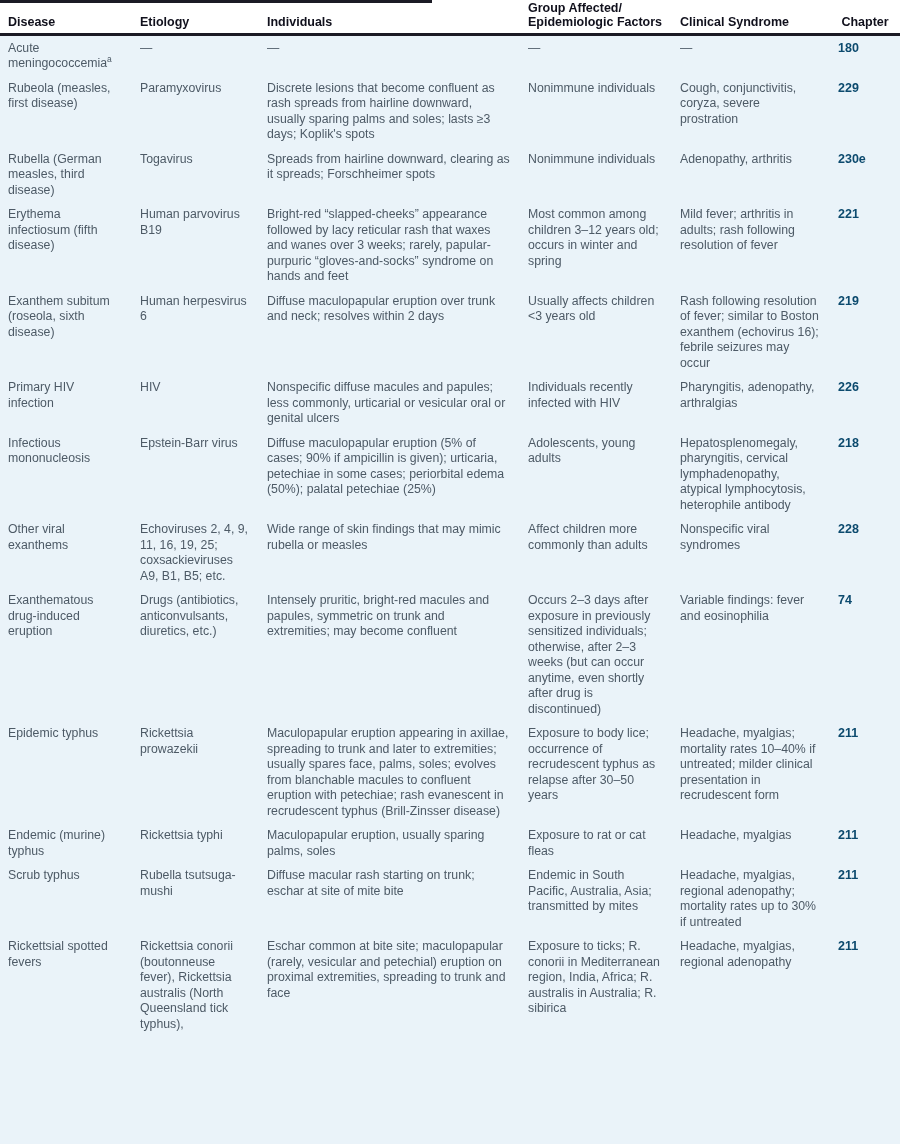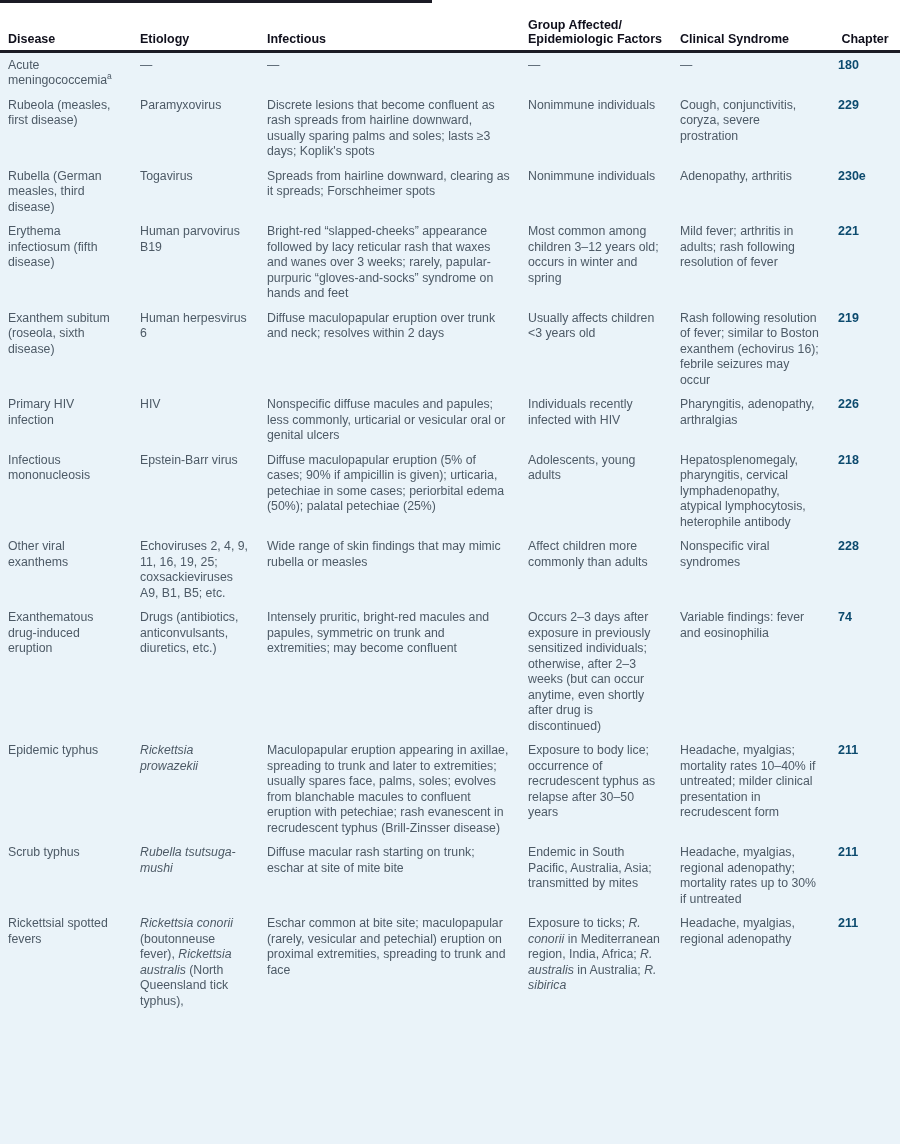--- a/index.html
+++ b/index.html
@@ -3,33 +3,33 @@
 <meta charset="utf-8">
 <style>
   html,body{margin:0;padding:0;background:#fff;}
   body{width:900px;font-family:"Liberation Sans",sans-serif;-webkit-font-smoothing:antialiased;}
   .page{position:relative;width:900px;height:1144px;background:#eaf3f9;overflow:hidden;}
   .top-artifact{position:absolute;top:0;left:0;width:432px;height:3px;background:#1b1b25;}
   table.tbl{border-collapse:collapse;table-layout:fixed;width:900px;}
   thead th{
     background:#ffffff;text-align:left;vertical-align:bottom;
     font-size:12.5px;font-weight:bold;color:#10101c;line-height:14px;
-    padding:18px 4px 4px 8px;border-bottom:3px solid #1b1b25;
+    padding:1px 4px 4px 8px;border-bottom:3px solid #1b1b25;
   }
   thead th.chapter-h{text-align:center;padding-right:8px;}
   td.section{
     background:#dde9f1;font-weight:bold;color:#10101c;font-size:12.5px;
     padding:4px 8px 4px 8px;border-bottom:2px solid #23232d;
   }
   tbody td{
     vertical-align:top;background:transparent;color:#4d5a66;
     font-size:12.3px;line-height:15.5px;padding:4.5px 10px 4.5px 8px;
   }
   tbody td .it, tbody td sup{color:inherit;}
-  .it{font-style:italic;}
+  .it{}
   sup{font-size:8.5px;line-height:0;}
   .chap-link{color:#0c4a6e;font-weight:bold;font-size:12.5px;cursor:pointer;}
   td.chapter-c{padding-left:8px;}
 </style>
 </head>
 <body>
 
 <div class="page">
   <div class="top-artifact"></div>
   <table class="tbl">
@@ -38,21 +38,21 @@
         <col style="width:127px">
         <col style="width:261px">
       <col style="width:152px">
         <col style="width:158px">
         <col style="width:70px">
     </colgroup>
     <thead>
       <tr>
         <th>Disease</th>
         <th>Etiology</th>
-        <th>Infectious</th>
+        <th>Individuals</th>
         <th>Group Affected/ Epidemiologic Factors</th>
         <th>Clinical Syndrome</th>
         <th class="chapter-h">Chapter</th>
       </tr>
     </thead>
     <tbody>
     <tr>
           <td><span>Acute meningococcemia</span><sup>a</sup></td>
           <td>—</td>
           <td>—</td>
@@ -126,20 +126,28 @@
         </tr>
         <tr>
           <td>Epidemic typhus</td>
           <td><span class="it">Rickettsia prowazekii</span></td>
           <td>Maculopapular eruption appearing in axillae, spreading to trunk and later to extremities; usually spares face, palms, soles; evolves from blanchable macules to confluent eruption with petechiae; rash evanescent in recrudescent typhus (Brill-Zinsser disease)</td>
           <td>Exposure to body lice; occurrence of recrudescent typhus as relapse after 30–50 years</td>
           <td>Headache, myalgias; mortality rates 10–40% if untreated; milder clinical presentation in recrudescent form</td>
           <td class="chapter-c"><span class="chap-link">211</span></td>
         </tr>
         <tr>
+          <td>Endemic (murine) typhus</td>
+          <td><span class="it">Rickettsia typhi</span></td>
+          <td>Maculopapular eruption, usually sparing palms, soles</td>
+          <td>Exposure to rat or cat fleas</td>
+          <td>Headache, myalgias</td>
+          <td class="chapter-c"><span class="chap-link">211</span></td>
+        </tr>
+        <tr>
           <td>Scrub typhus</td>
           <td><span class="it">Rubella tsutsuga-mushi</span></td>
           <td>Diffuse macular rash starting on trunk; eschar at site of mite bite</td>
           <td>Endemic in South Pacific, Australia, Asia; transmitted by mites</td>
           <td>Headache, myalgias, regional adenopathy; mortality rates up to 30% if untreated</td>
           <td class="chapter-c"><span class="chap-link">211</span></td>
         </tr>
         <tr>
           <td>Rickettsial spotted fevers</td>
           <td><span class="it">Rickettsia conorii</span><span> (boutonneuse fever), </span><span class="it">Rickettsia australis</span><span> (North Queensland tick typhus), </span></td>

